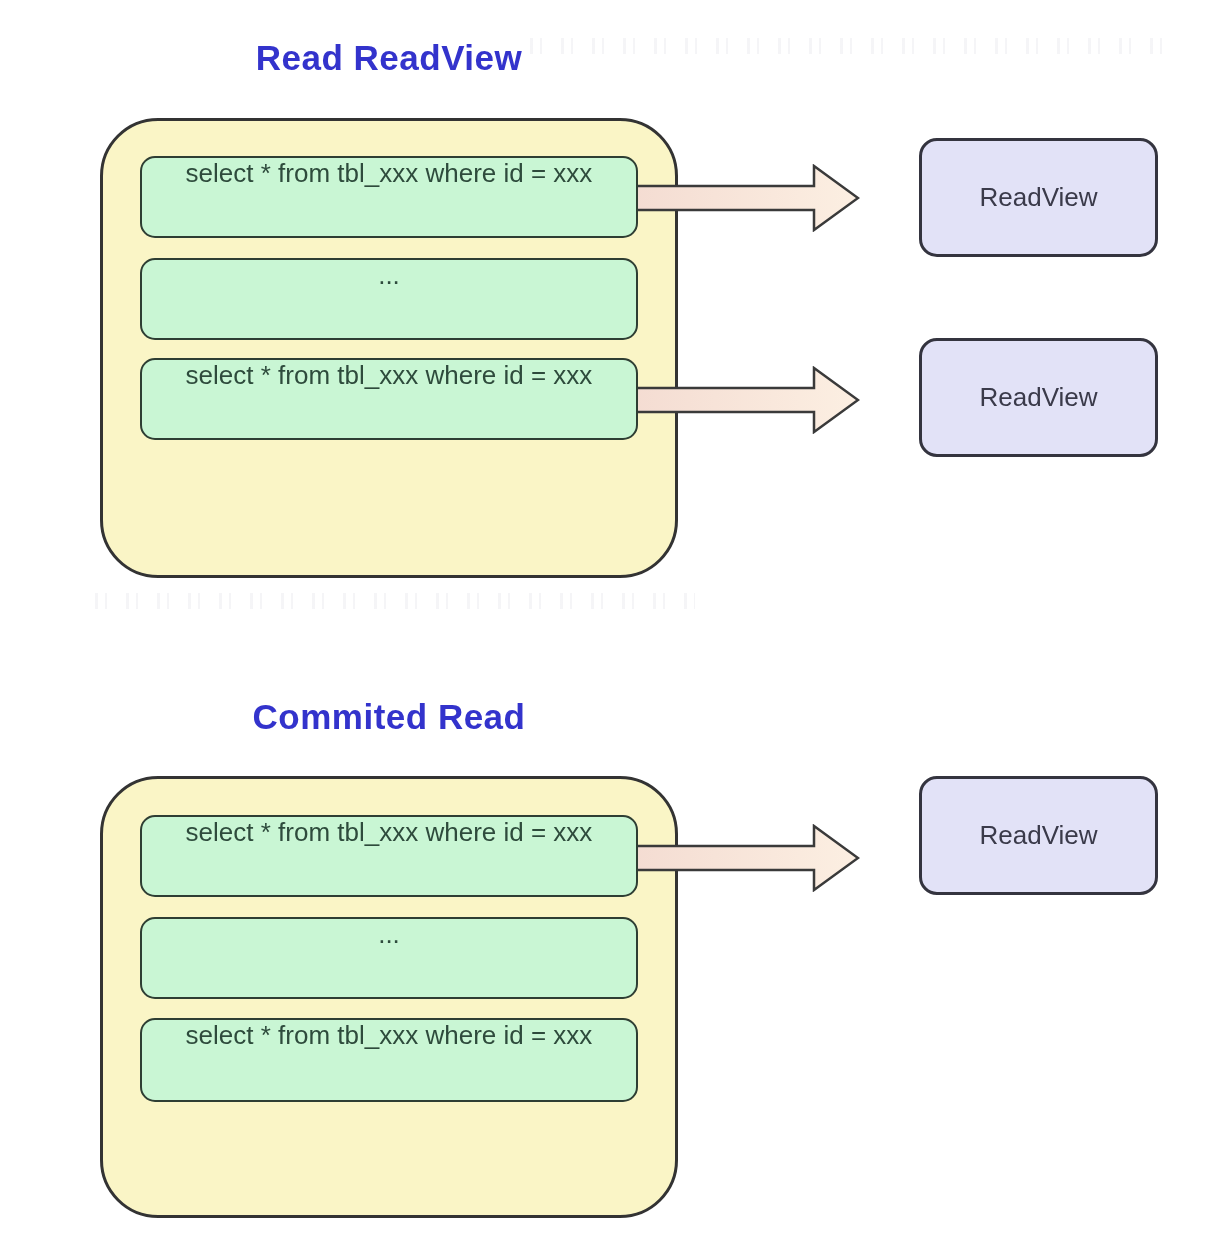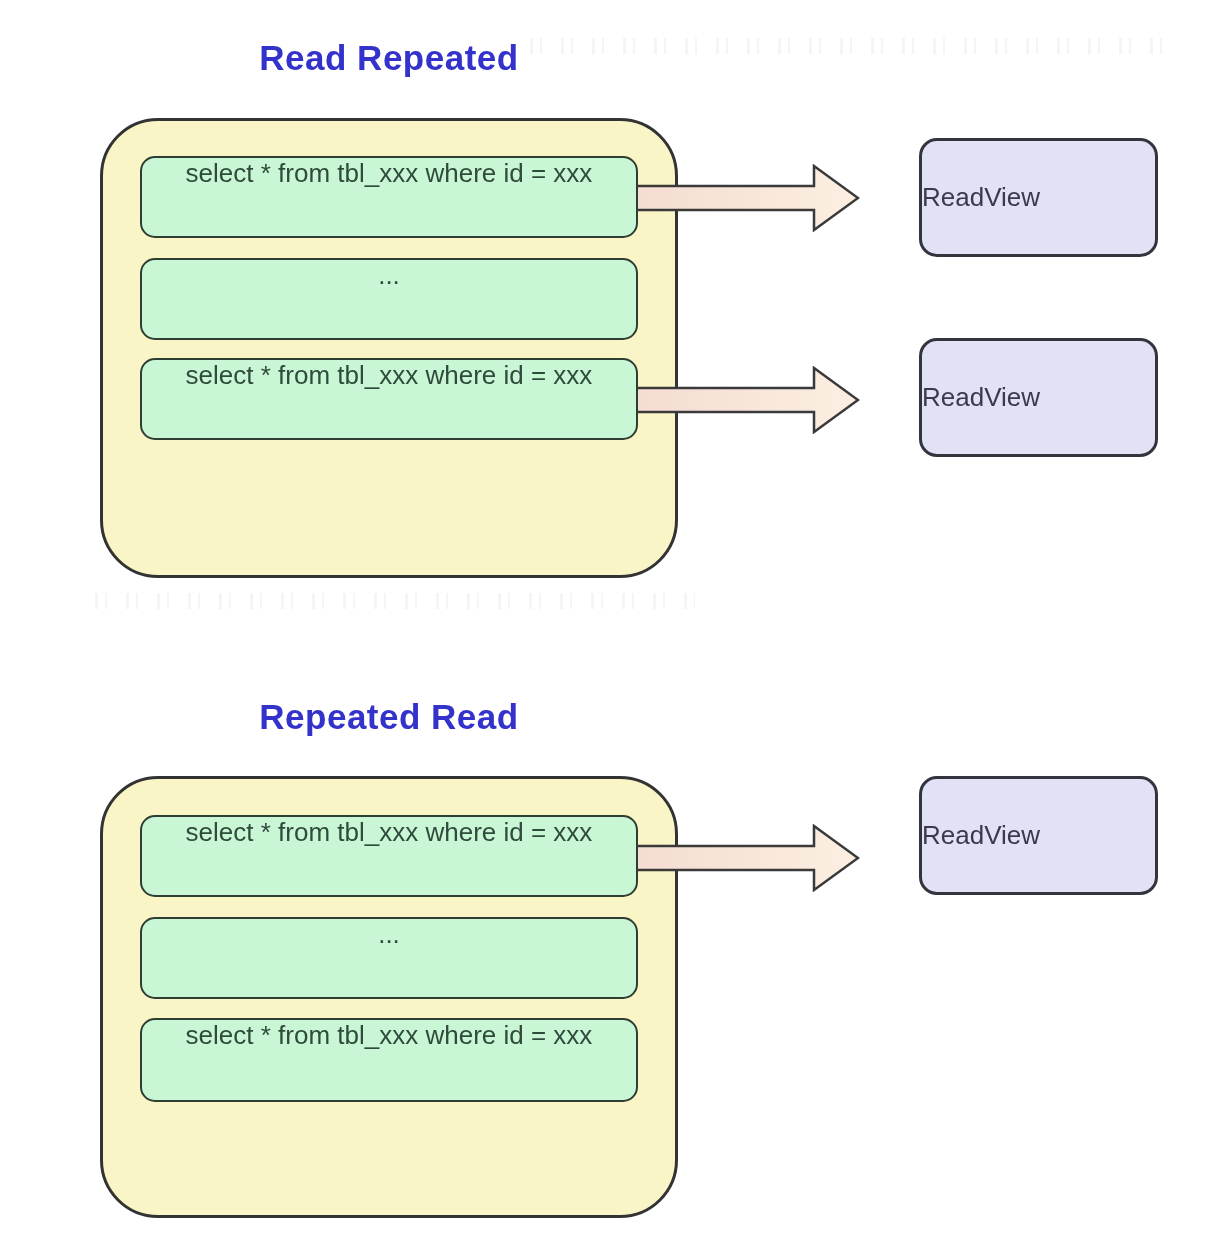--- a/index.html
+++ b/index.html
@@ -71,20 +71,21 @@
     position: absolute;
     left: 919px;
     width: 239px;
     height: 119px;
     box-sizing: border-box;
     background: var(--readview-fill, #e2e2f7);
     border: 3px solid var(--readview-border, #34343f);
     border-radius: 18px;
     display: flex;
     align-items: center;
+    justify-content: center;
     font-size: 26px;
     color: var(--readview-text, #3a3a4a);
   }
   #rc-readview-1 { top: 138px; }
   #rc-readview-2 { top: 338px; }
   #rr-readview-1 { top: 776px; }
 
   .block-arrow {
     position: absolute;
     left: 630px;
@@ -127,21 +128,21 @@
   <defs>
     <linearGradient id="arrowGrad" x1="0" y1="0" x2="1" y2="0">
       <stop class="s1" offset="0"></stop>
       <stop class="s2" offset="1"></stop>
     </linearGradient>
   </defs>
 </svg>
 
 <div class="stage">
 
-  <div class="section-title" id="title-read-committed">Read Repeated</div>
+  <div class="section-title" id="title-read-committed">Read ReadView</div>
 
   <div class="txn-container" id="container-read-committed"></div>
 
   <svg class="block-arrow" id="rc-arrow-1" viewBox="0 0 230 68">
     <polygon points="0,22 184,22 184,2 228,34 184,66 184,46 0,46"></polygon>
   </svg>
   <svg class="block-arrow" id="rc-arrow-2" viewBox="0 0 230 68">
     <polygon points="0,22 184,22 184,2 228,34 184,66 184,46 0,46"></polygon>
   </svg>
 
@@ -155,21 +156,21 @@
     <span>select * from tbl_xxx where id = xxx</span>
   </div>
 
   <div class="readview-box" id="rc-readview-1">
     <span>ReadView</span>
   </div>
   <div class="readview-box" id="rc-readview-2">
     <span>ReadView</span>
   </div>
 
-  <div class="section-title" id="title-repeatable-read">Repeated Read</div>
+  <div class="section-title" id="title-repeatable-read">Commited Read</div>
 
   <div class="txn-container" id="container-repeatable-read"></div>
 
   <svg class="block-arrow" id="rr-arrow-1" viewBox="0 0 230 68">
     <polygon points="0,22 184,22 184,2 228,34 184,66 184,46 0,46"></polygon>
   </svg>
 
   <div class="query-box" id="rr-query-1">
     <span>select * from tbl_xxx where id = xxx</span>
   </div>

